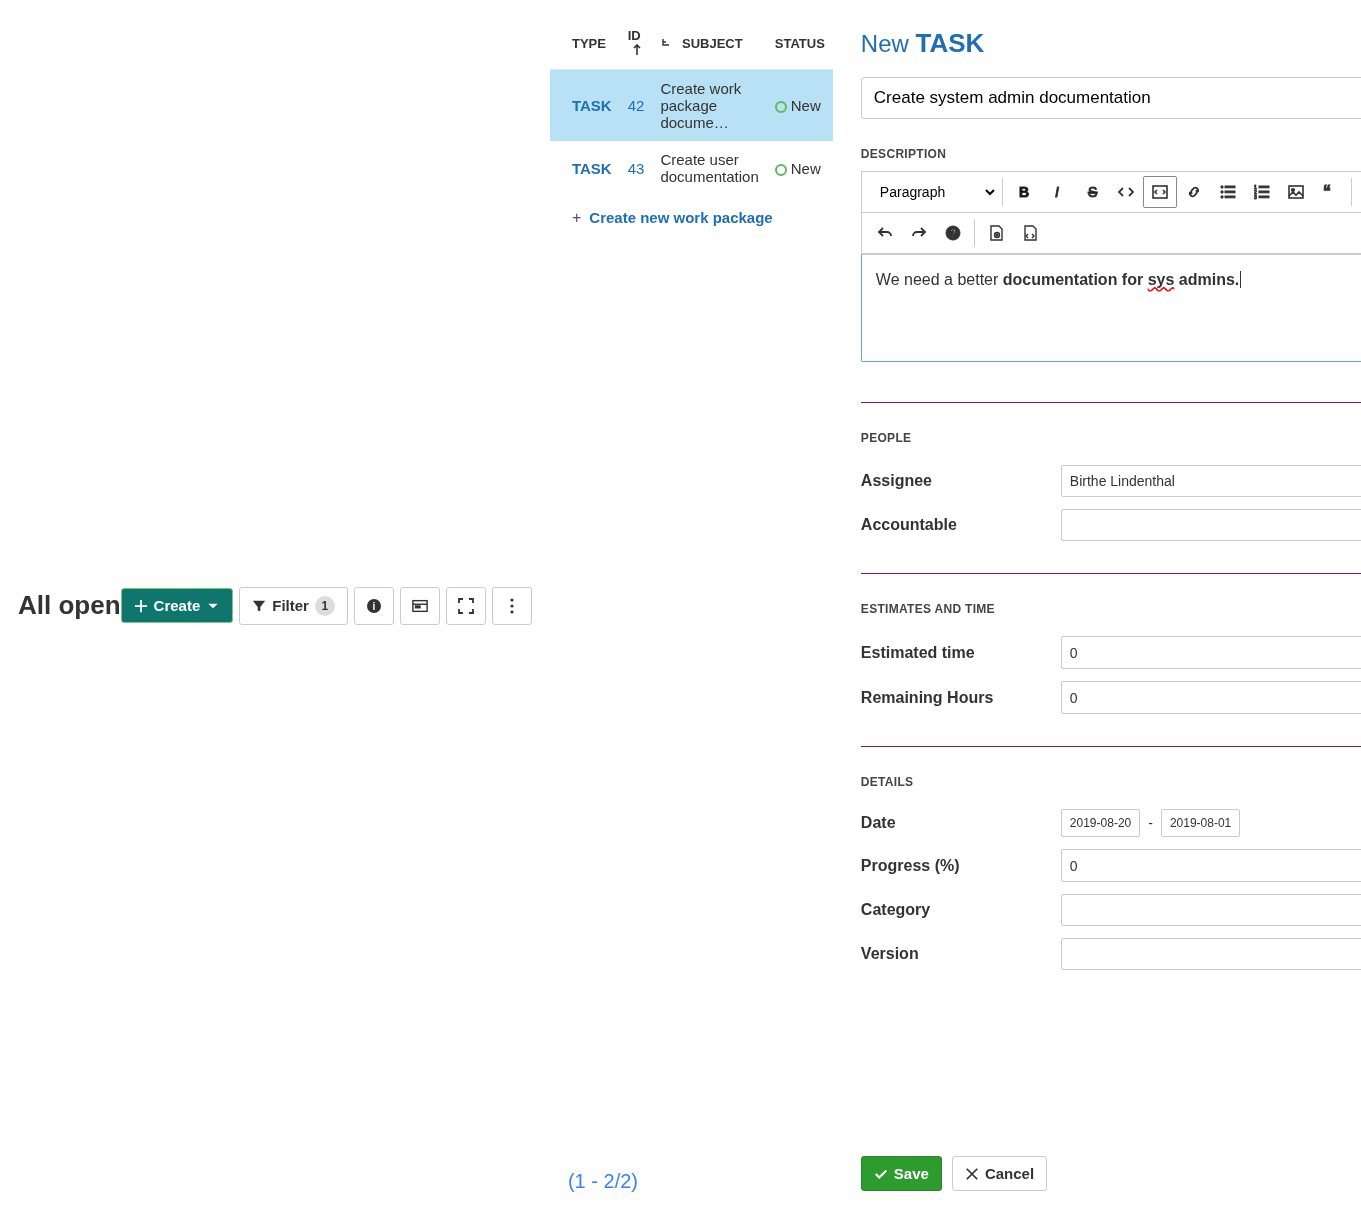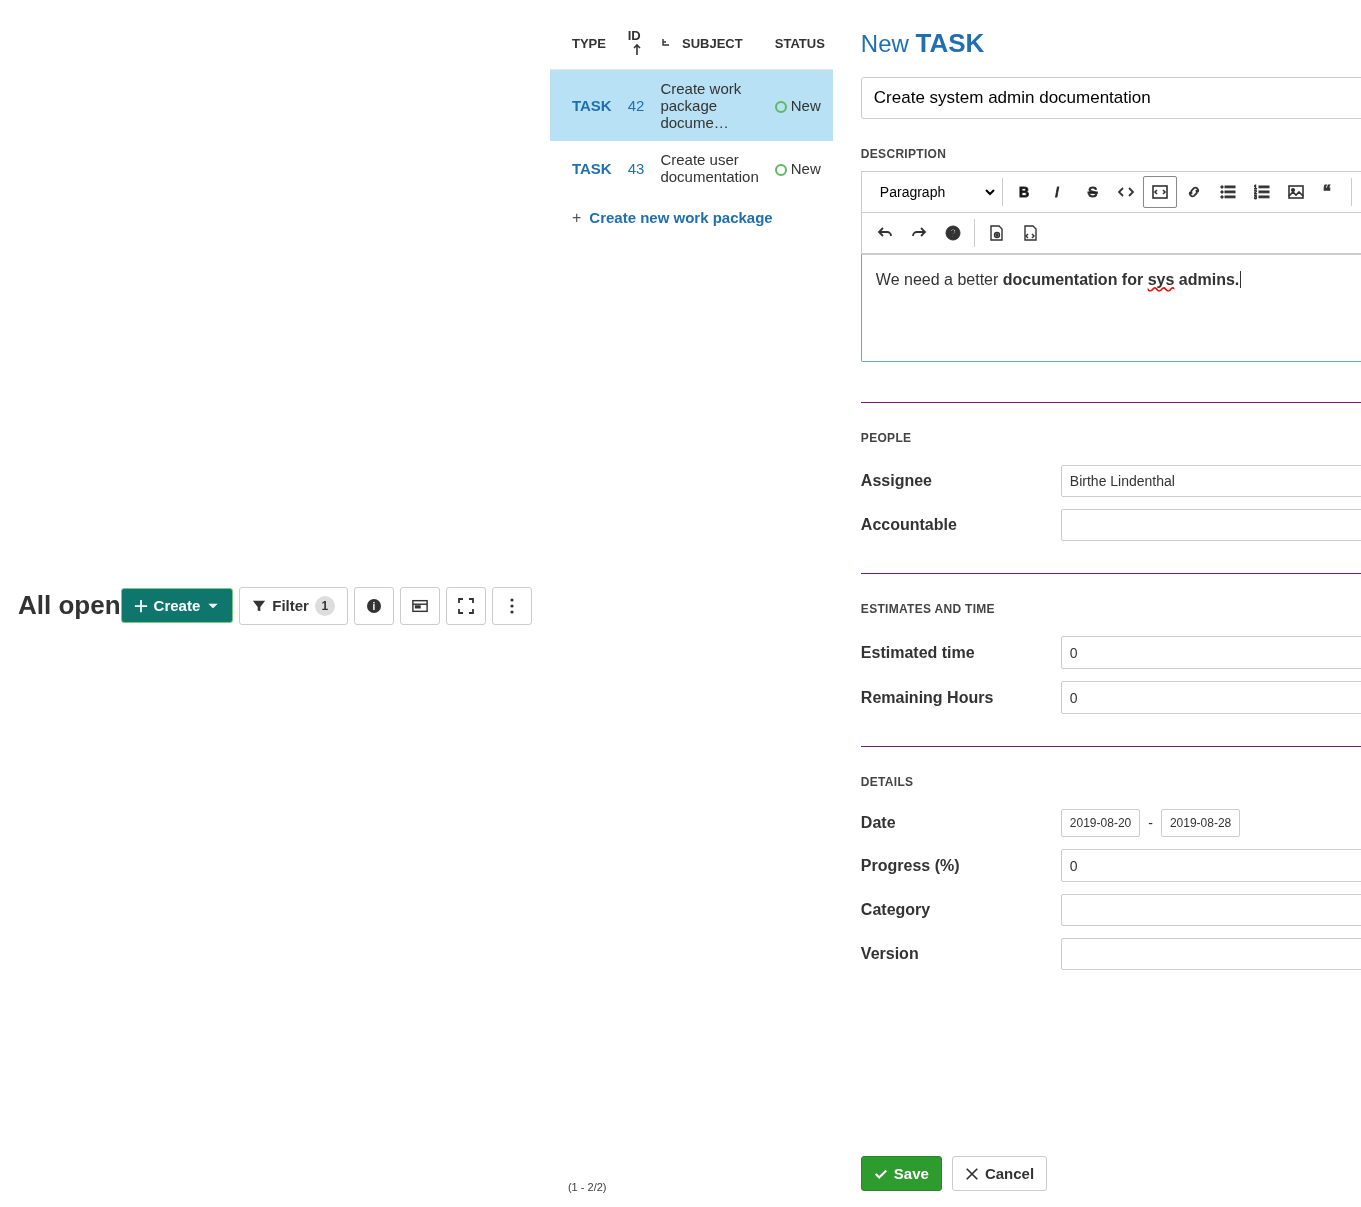--- a/index.html
+++ b/index.html
@@ -28,21 +28,21 @@
 .wp-table th.id-col { width: 100px; }
 .wp-table th.subject-col { width: 235px; }
 .wp-table th.status-col { width: 110px; }
 .wp-table td { padding: 10px 8px; font-size: 15px; color: #333; }
 .wp-table td.type-col { padding-left: 22px; color: #1f6fb2; font-weight: 600; }
 .wp-table td.id-col { color: #1f6fb2; font-weight: 500; }
 .wp-table tr.selected { background: #b9e1f5; }
 .status-circle { display: inline-block; width: 12px; height: 12px; border: 2px solid #5fb85f; border-radius: 50%; margin-right: 4px; vertical-align: middle; }
 .create-row td { padding: 14px 8px 0 22px; color: #1f6fb2; font-weight: 600; }
 .create-row .plus { font-size: 16px; margin-right: 8px; color: #555; font-weight: 400; }
-.pager { margin-top: auto; padding: 10px 0 14px 18px; font-size: 11px; color: #404040; }
+.pager { margin-top: auto; padding: 10px 0 14px 18px; font-size: 20px; color: #3b82f6; }
 
 
 .right-panel { flex: 1; display: flex; flex-direction: column; padding: 28px 10px 0 28px; position: relative; border-left: 0; }
 .panel-header { display: flex; align-items: center; margin-bottom: 18px; }
 .panel-title { font-size: 24px; font-weight: 400; color: #1f6fb2; }
 .panel-title .type-label { font-size: 26px; font-weight: 700; text-transform: uppercase; }
 .panel-ctrls { margin-left: auto; display: flex; gap: 8px; }
 .panel-ctrls span { cursor: pointer; color: #333; font-size: 12px; }
 
 .subject-input { width: 99%; padding: 10px 12px; font-size: 17px; border: 1px solid #ccc; border-radius: 3px; margin-bottom: 28px; }
@@ -366,21 +366,21 @@
       </div>
 
       <div class="attr-group">
         <div class="section-heading">DETAILS</div>
         <div class="attr-row">
           <div class="attr-label">Date</div>
           <div class="attr-field">
             <div class="date-pair">
               <span class="date-box">2019-08-20</span>
               <span>-</span>
-              <span class="date-box">2019-08-28</span>
+              <span class="date-box">2019-08-01</span>
             </div>
           </div>
         </div>
         <div class="attr-row">
           <div class="attr-label">Progress (%)</div>
           <div class="attr-field">
             <div class="num-input">
               <span class="val">0</span>
               <span class="stepper">
                   <span>▲</span>

